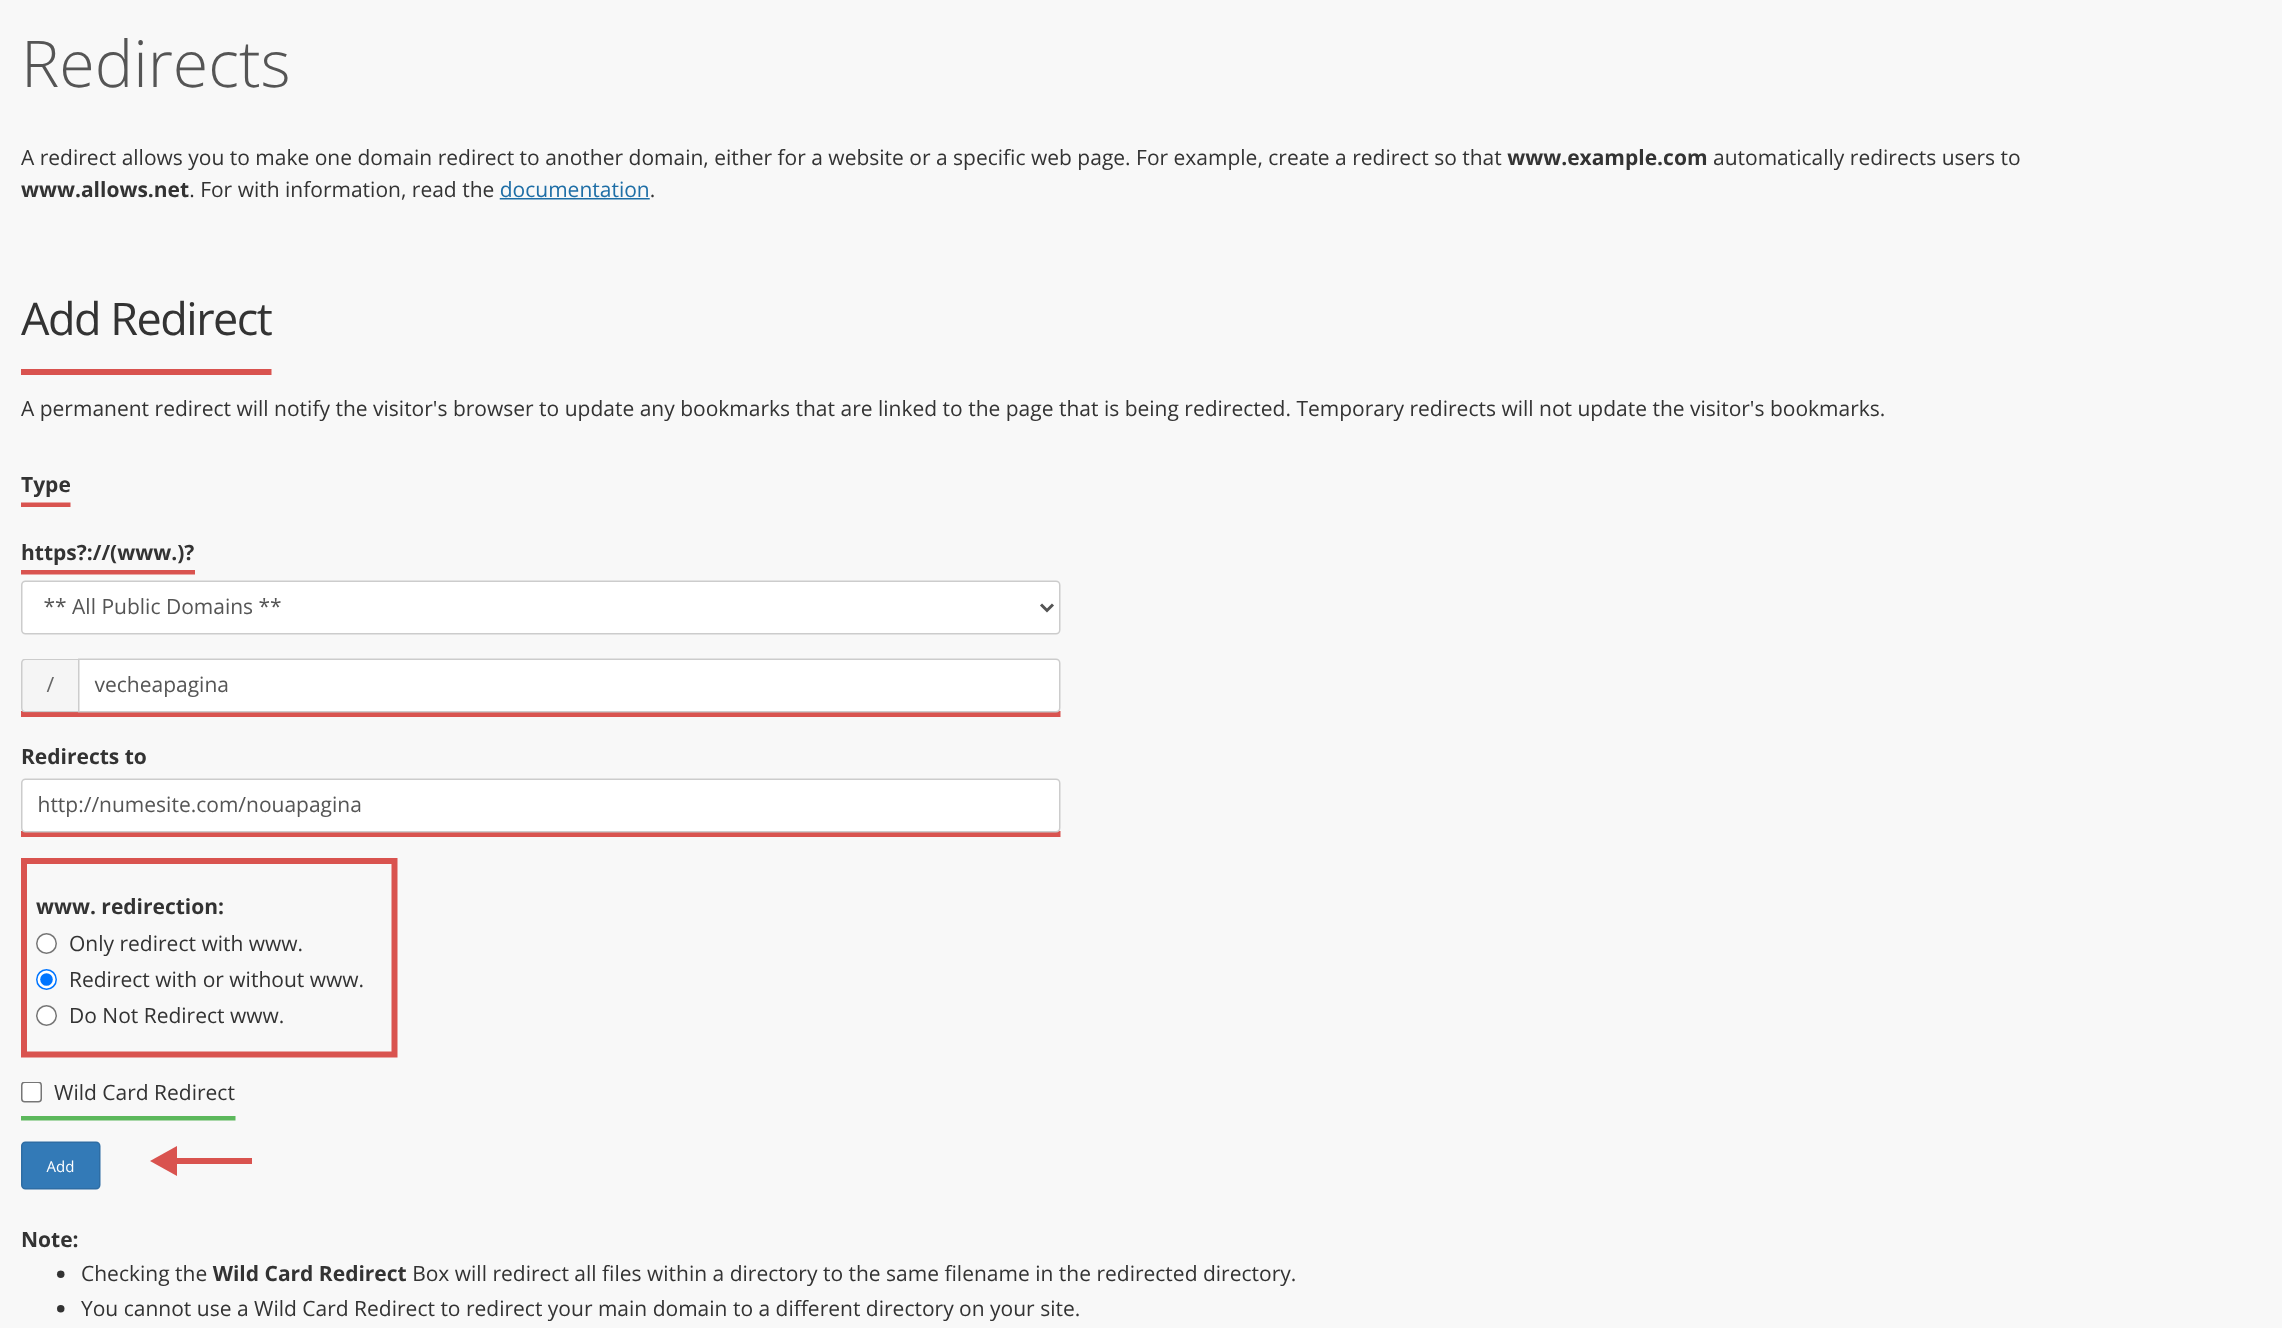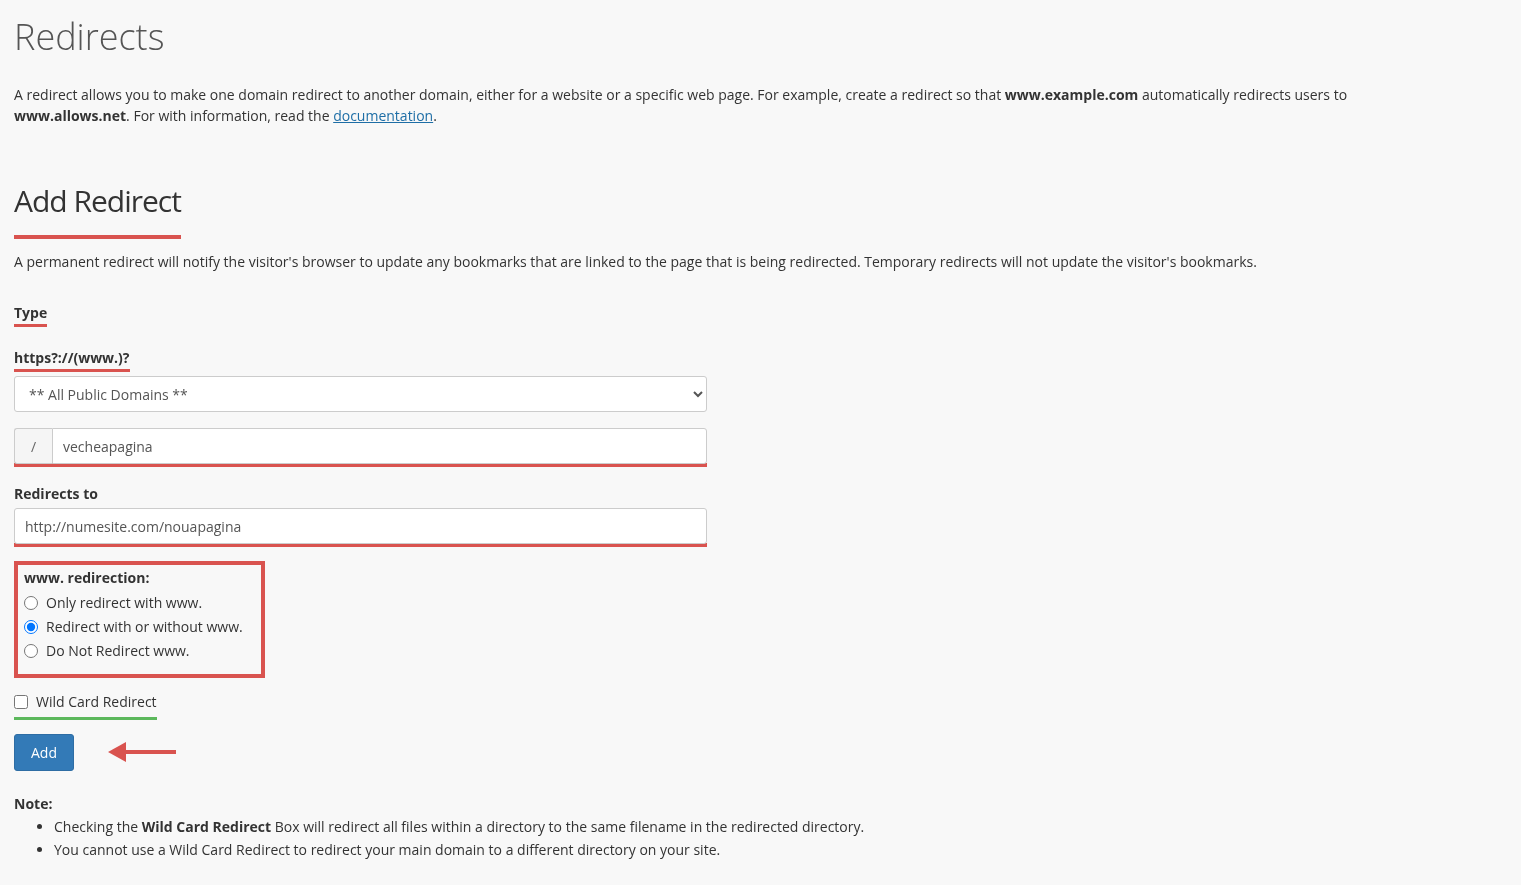--- a/index.html
+++ b/index.html
@@ -6,21 +6,21 @@
   body {
     margin: 0;
     padding: 0 14px 30px 14px;
     font-family: "Open Sans", "Segoe UI", Arial, sans-serif;
     color: #333;
     background: #f8f8f8;
     font-size: 14px;
     line-height: 1.5;
   }
   h1.page-title {
-    font-size: 36px;
+    font-size: 43px;
     font-weight: 300;
     color: #555;
     margin: 10px 0 20px 0;
   }
   .intro {
     font-size: 14px;
     color: #333;
     margin-bottom: 30px;
     max-width: 1400px;
   }
@@ -83,21 +83,21 @@
     border-radius: 0 3px 3px 0;
   }
   .red-underline-block {
     width: 693px;
     height: 4px;
     background: #d9534f;
     margin-top: -1px;
   }
   .www-box {
     display: inline-block;
-    padding: 2px 18px 10px 6px;
+    padding: 18px 18px 10px 6px;
     border: 4px solid #d9534f;
     margin-bottom: 10px;
     margin-top: -2px;
   }
   .www-title { font-weight: 700; margin-bottom: 4px; }
   .radio-row, .check-row {
     display: flex;
     align-items: center;
     gap: 8px;
     margin: 3px 0;
@@ -105,21 +105,21 @@
   }
   .radio-row input, .check-row input { margin: 0; cursor: pointer; width:14px; height:14px;}
   .wildcard-row { display:inline-block; }
   .green-underline { border-bottom: 3px solid #5cb85c; padding-bottom: 2px; }
   .btn-add {
     display: inline-block;
     background: #337ab7;
     color: #fff;
     border: 1px solid #2e6da4;
     padding: 8px 16px;
-    font-size: 14px;
+    font-size: 10px;
     border-radius: 3px;
     cursor: pointer;
     margin-top: 14px;
     font-family: inherit;
   }
   .arrow {
     display: inline-block;
     vertical-align: middle;
     margin-left: 30px;
   }

